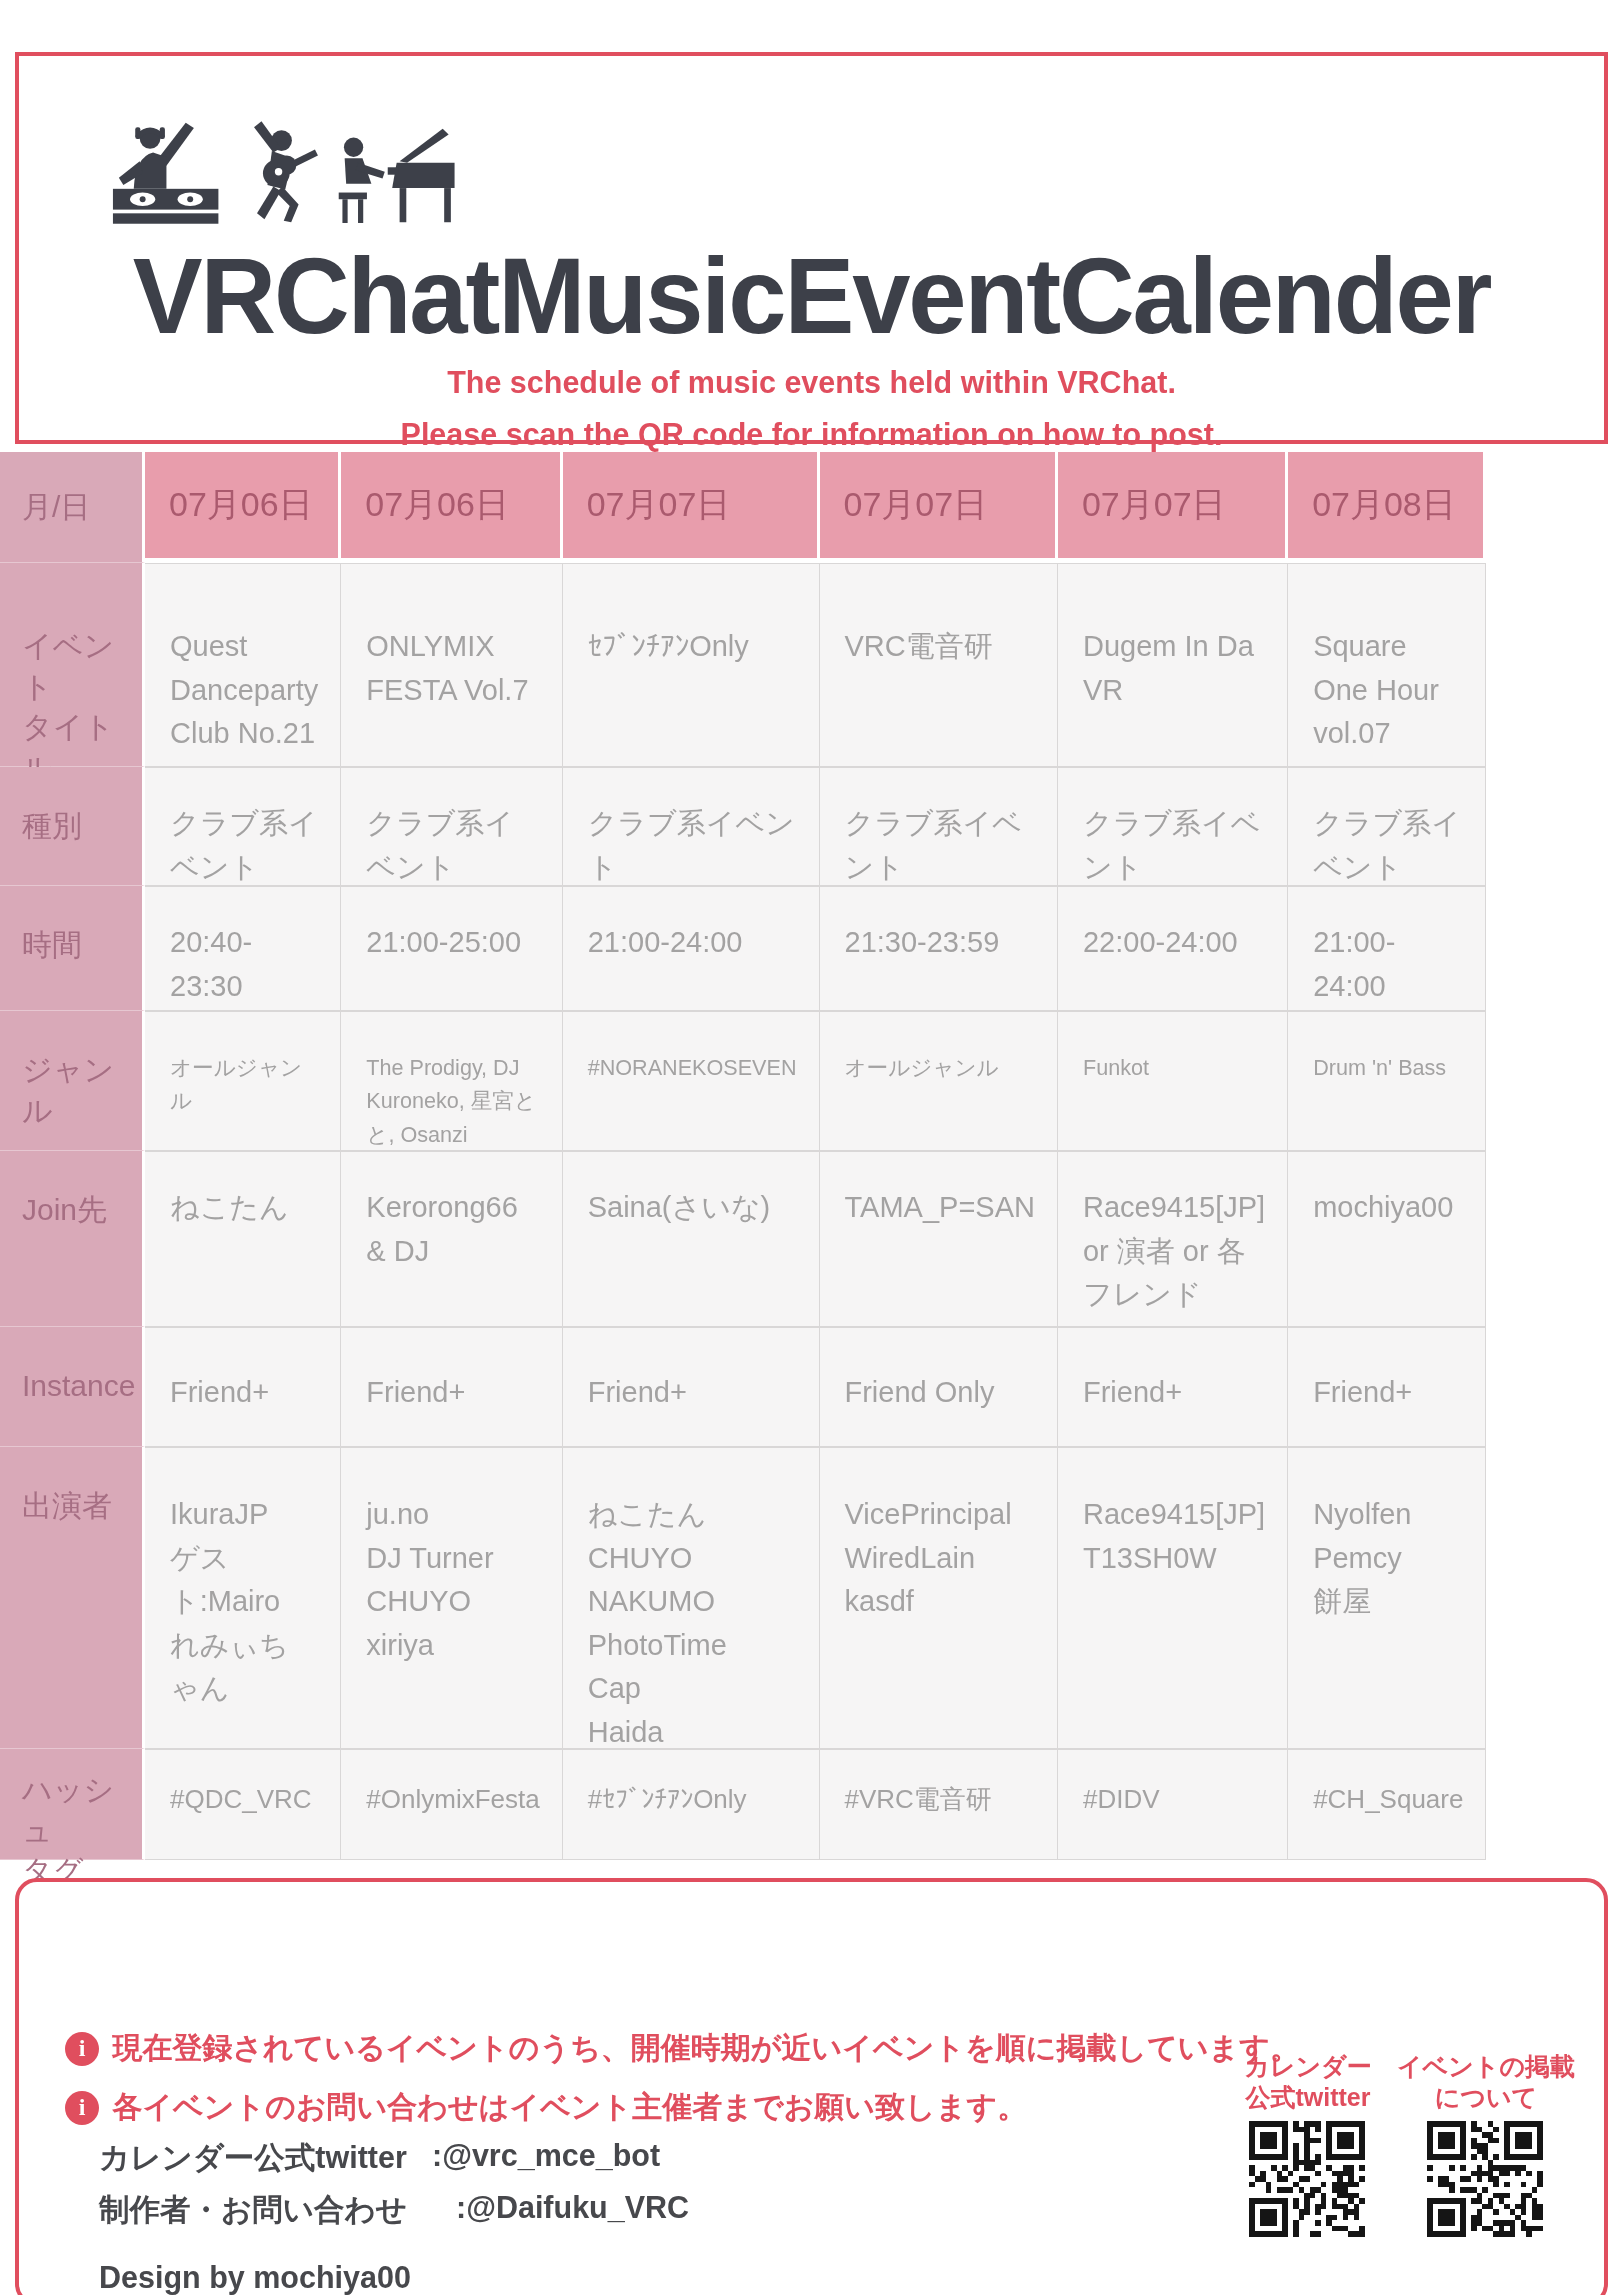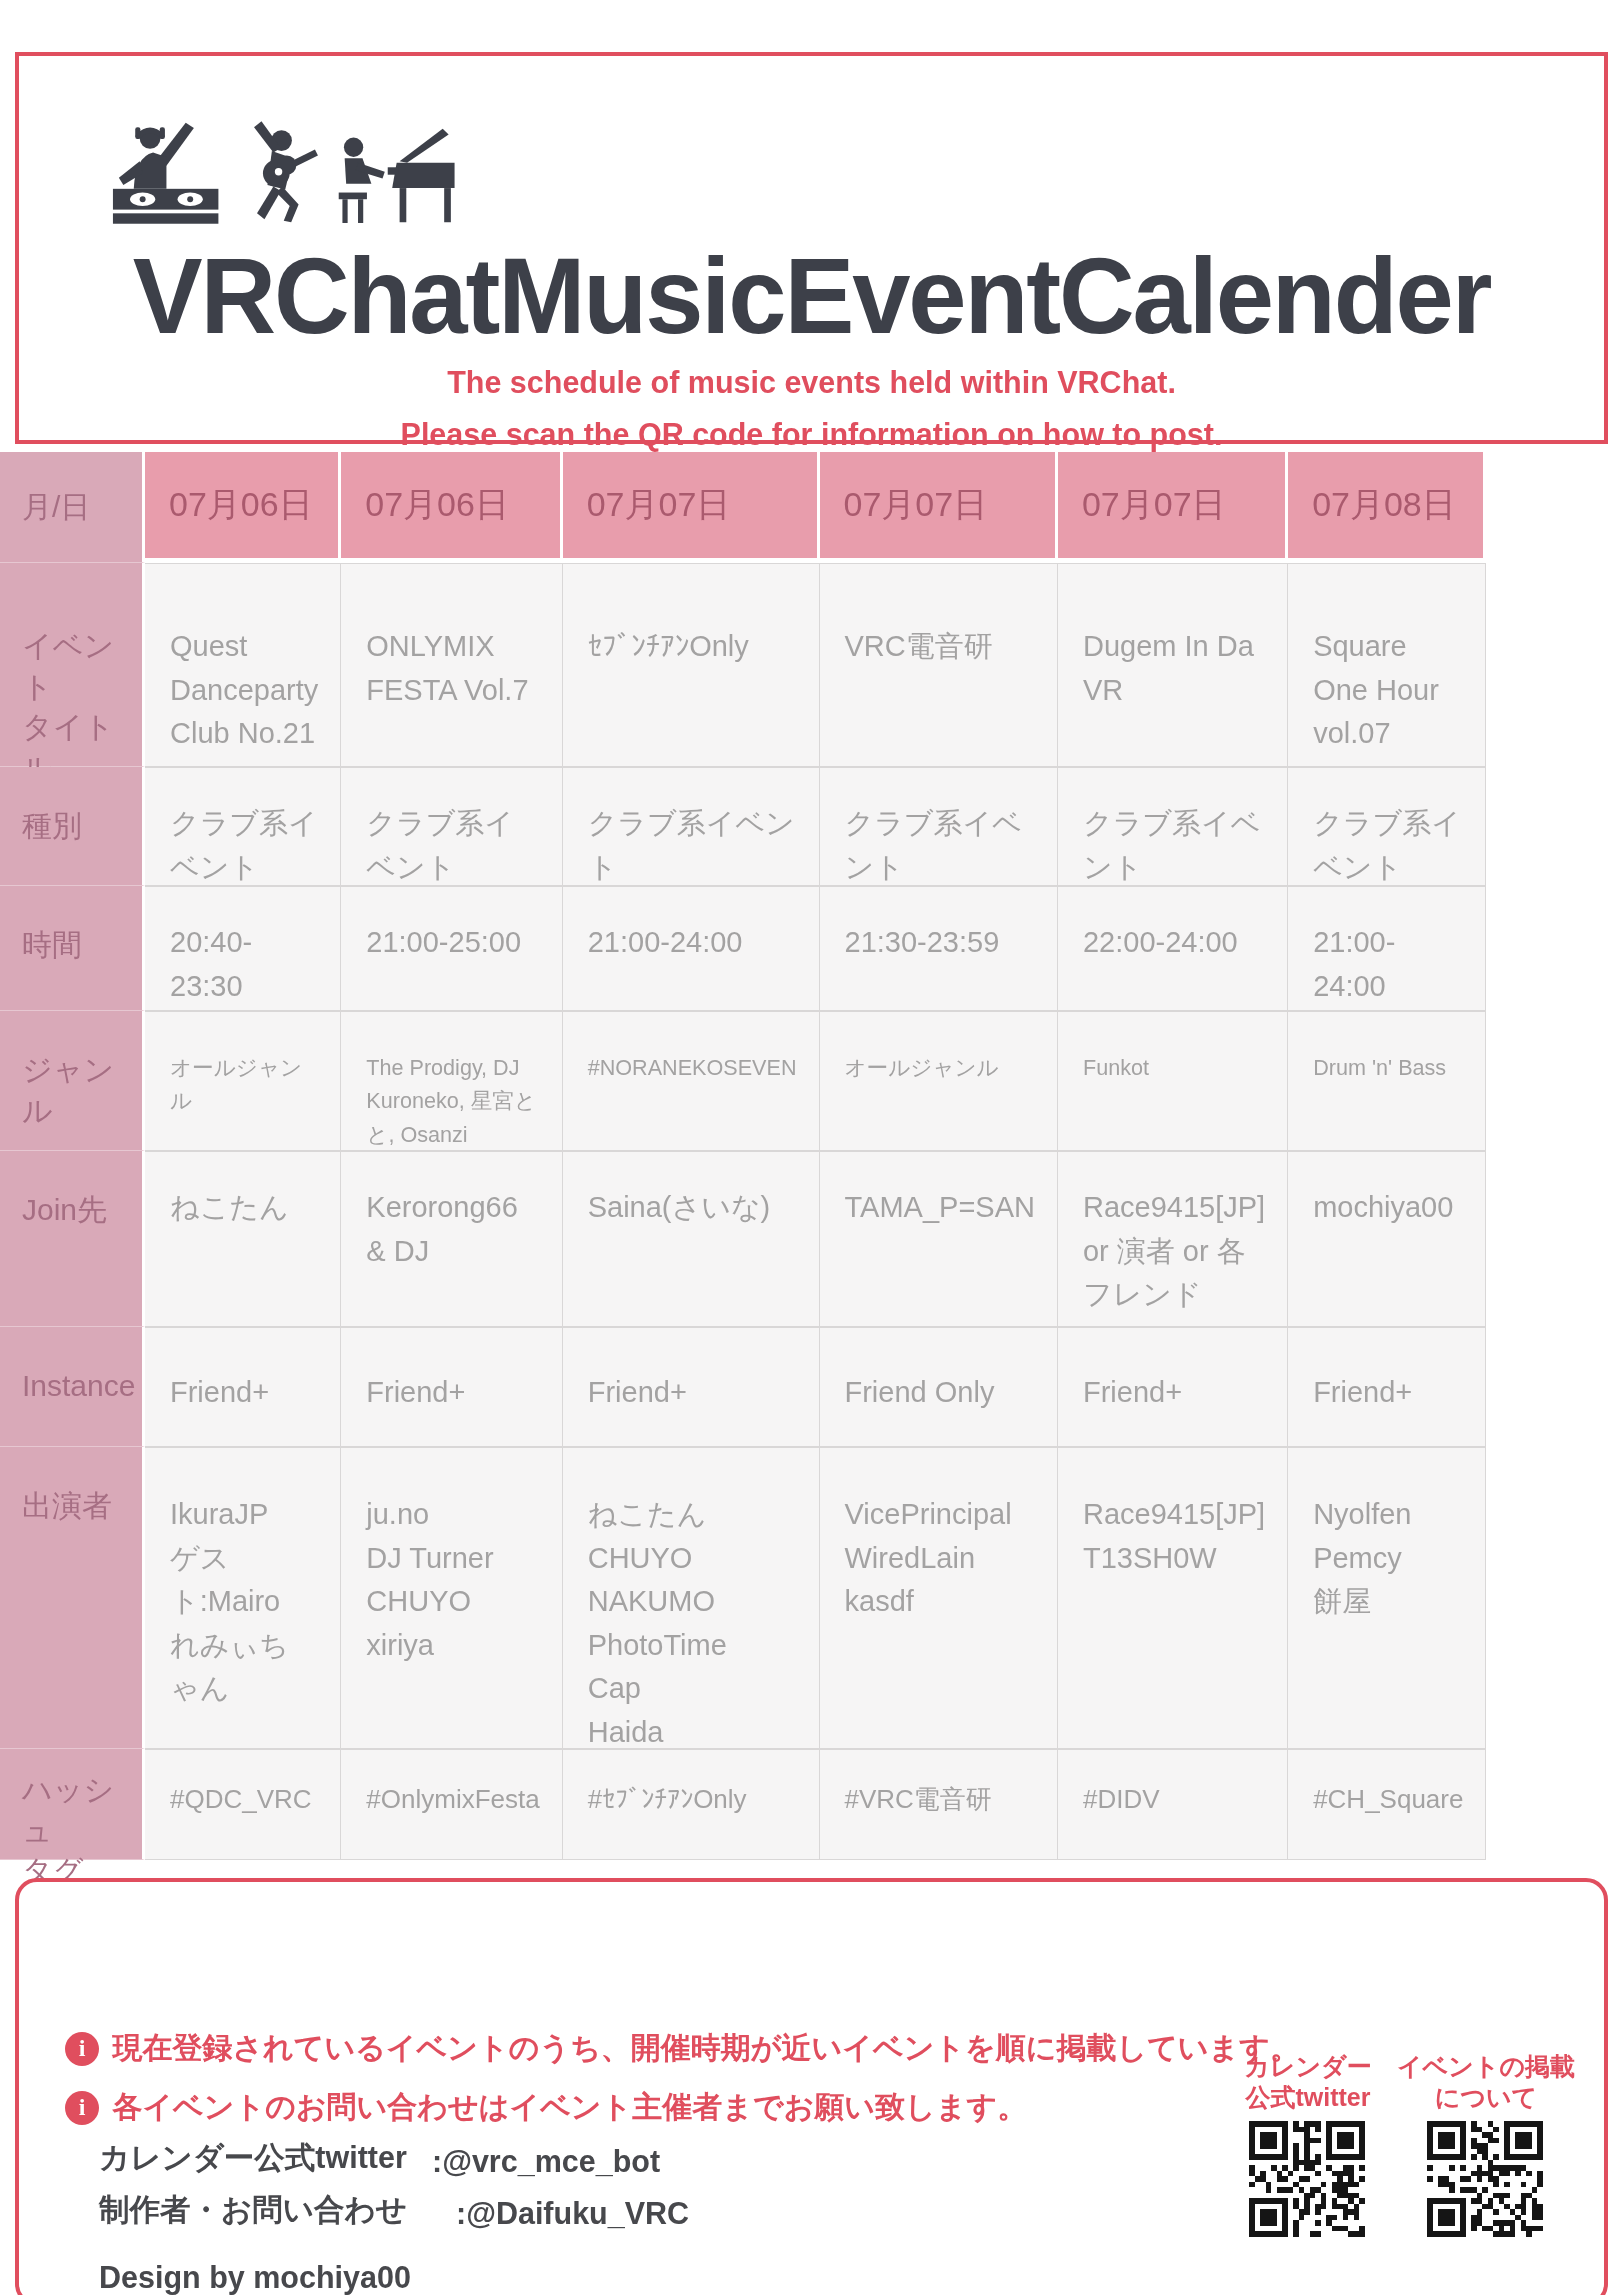--- a/index.html
+++ b/index.html
@@ -71,21 +71,21 @@
   .pre{white-space:pre-line;}
 
   
   .note{position:absolute;display:flex;align-items:center;gap:13.4px;
         color:var(--red);font-weight:bold;font-size:30px;white-space:nowrap;}
   .note-1{left:46px;top:146px;}
   .note-2{left:46px;top:205px;}
   .info-icon{flex:0 0 auto;width:34px;height:34px;border-radius:50%;background:var(--red);
         color:#fff;display:flex;align-items:center;justify-content:center;}
   .info-icon::before{content:"i";font:bold 24px "Liberation Serif","DejaVu Serif",serif;}
-  .contact{position:absolute;left:80px;display:flex;color:#47484c;font-weight:bold;font-size:30.5px;white-space:nowrap;align-items:flex-end;}
+  .contact{position:absolute;left:80px;display:flex;color:#47484c;font-weight:bold;font-size:30.5px;white-space:nowrap;}
   .contact .clabel{width:333px;}
   .contact-1{top:256px;}
   .contact-2{top:308px;gap:24px;}
   .design{position:absolute;left:80px;top:360px;color:#47484c;font-weight:bold;font-size:30.5px;margin-top:18px;}
   .qr-label{position:absolute;width:178px;text-align:center;color:var(--red);
         font-weight:bold;font-size:25px;line-height:1.25;top:169px;}
   .qr-label-1{left:1200px;}
   .qr-label-2{left:1378px;}
   .qr{position:absolute;width:116px;height:116px;top:239px;background:#fff;}
   .qr-1{left:1230px;}

